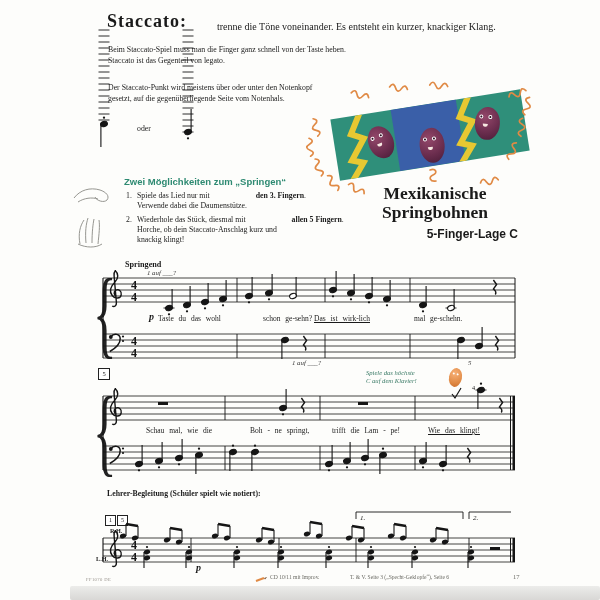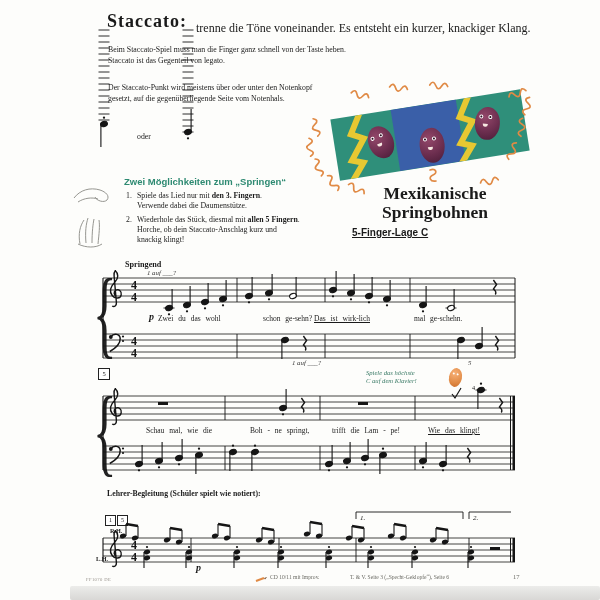--- a/index.html
+++ b/index.html
@@ -1,33 +1,33 @@
 <!DOCTYPE html>
 <html style="--teal: #2e8a72; --teal-dark: #3a7a66; --orange: #e08a45; --bean: #6b2d4e; --banner-teal: #2f8f7a; --banner-blue: #3a5fa8; --zigzag: #e7c832;"><head>
 <meta charset="utf-8">
 <style>
   html,body{margin:0;padding:0;width:600px;height:600px;background:#fff;overflow:hidden;}
   .page{position:absolute;inset:0;background:#fdfdfb;font-family:"Liberation Serif",serif;color:#1a1a1a;padding-left:25px;}
   .abs{position:absolute;white-space:nowrap;}
   .sans{font-family:"Liberation Sans",sans-serif;}
-  .b{font-weight:bold;}
+  .b{font-weight:bold;margin-left:44px;}
   #title-staccato{left:107px;top:11px;font-size:18px;font-weight:bold;letter-spacing:1px;}
-  #tagline{left:196px;top:21px;font-size:12px;}
+  #tagline{left:217px;top:21px;font-size:10px;}
   .para{left:108px;font-size:7.8px;line-height:10.5px;}
   #para1{top:45px;}
   #para2{top:83px;}
-  #oder-label{left:137px;top:124px;font-size:7.8px;margin-top:8px;}
+  #oder-label{left:137px;top:124px;font-size:7.8px;}
   #two-ways-head{left:124px;top:176px;font-size:9.5px;font-weight:bold;color:var(--teal);}
   .li-num{font-size:7.8px;}
   .li-txt{font-size:7.8px;line-height:10px;white-space:nowrap;}
   #item1-num{left:126px;top:191px;} #item1-txt{left:137px;top:191px;}
   #item2-num{left:126px;top:215px;} #item2-txt{left:137px;top:215px;}
   #piece-title1{left:352px;top:183px;width:166px;text-align:center;font-size:17.5px;font-weight:bold;}
   #piece-title2{left:352px;top:202px;width:166px;text-align:center;font-size:17.5px;font-weight:bold;}
-  #piece-sub{left:352px;top:227px;width:166px;text-align:left;font-size:10px;font-weight:bold;text-decoration:underline;}
+  #piece-sub{left:352px;top:227px;width:166px;text-align:right;font-size:12px;font-weight:bold;}
   #tempo{left:125px;top:260px;font-size:8.2px;font-weight:bold;}
   .hint{font-size:6.8px;font-style:italic;color:#333;}
   #hint-start{left:147px;top:269px;}
   #hint-mid{left:292px;top:359px;}
   #hint-five{left:468px;top:359px;}
   .dyn{font-size:10px;font-style:italic;font-weight:bold;}
   #dyn1{left:149px;top:311px;}
   #dyn2{left:196px;top:562px;}
   .lyr{font-size:7.5px;word-spacing:3px;}
   .ly1{top:314px;} .ly2{top:426px;}
@@ -153,21 +153,21 @@
   <span class="abs" id="annot2">C auf dem Klavier!</span>
   <span class="abs" id="finger4">4</span>
   <div class="abs" id="obean">
     <span class="e" style="left:2.5px"></span>
     <span class="e" style="left:7px"></span>
   </div>
 
   <span class="abs brace" id="brace1">{</span>
   <span class="abs brace" id="brace2">{</span>
 
-  <span class="abs lyr ly1" id="l1-0">Zwei du das wohl</span>
+  <span class="abs lyr ly1" id="l1-0">Taste du das wohl</span>
   <span class="abs lyr ly1" id="l1-1">schon ge-sehn?</span>
   <span class="abs lyr ly1" id="l1-2">Das ist wirk-lich</span>
   <span class="abs lyr ly1" id="l1-3">mal ge-schehn.</span>
   <span class="abs lyr ly2" id="l2-0">Schau mal, wie die</span>
   <span class="abs lyr ly2" id="l2-1">Boh - ne springt,</span>
   <span class="abs lyr ly2" id="l2-2">trifft die Lam - pe!</span>
   <span class="abs lyr ly2" id="l2-3">Wie das klingt!</span>
 
   <span class="abs" id="teacher-head">Lehrer-Begleitung (Schüler spielt wie notiert):</span>
   <div class="abs mbox" id="tbox1">1</div>

